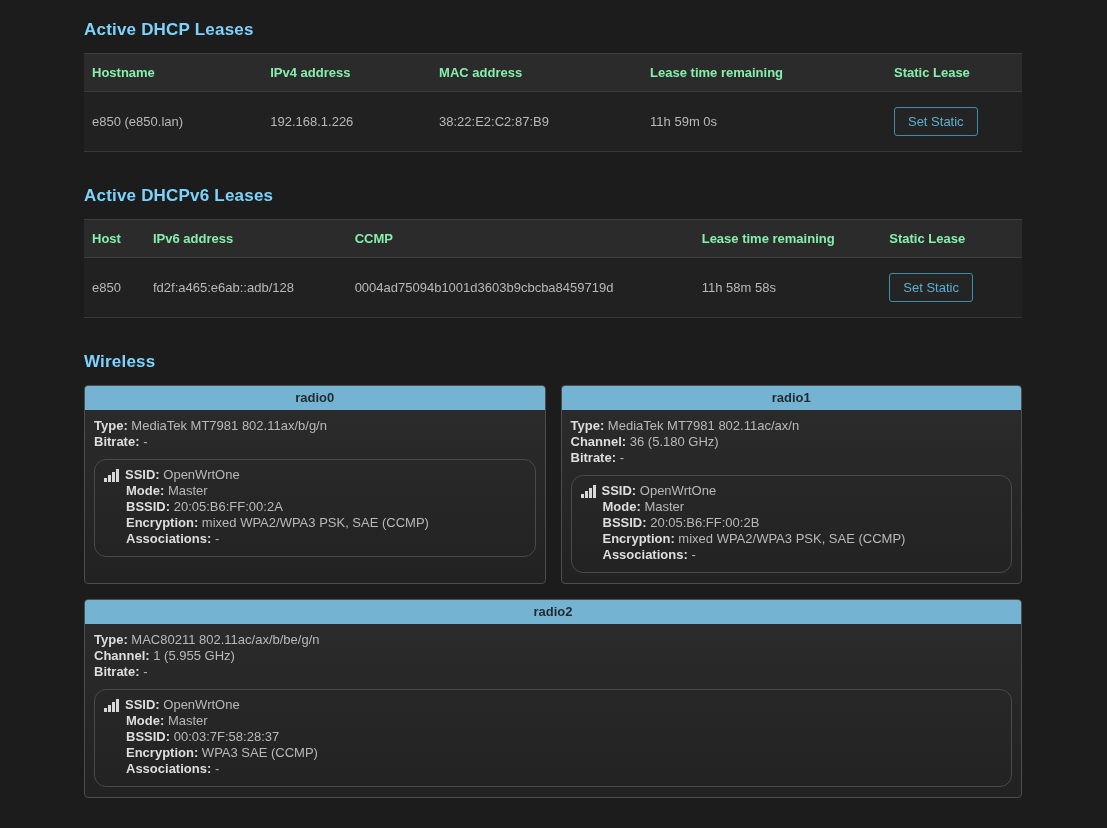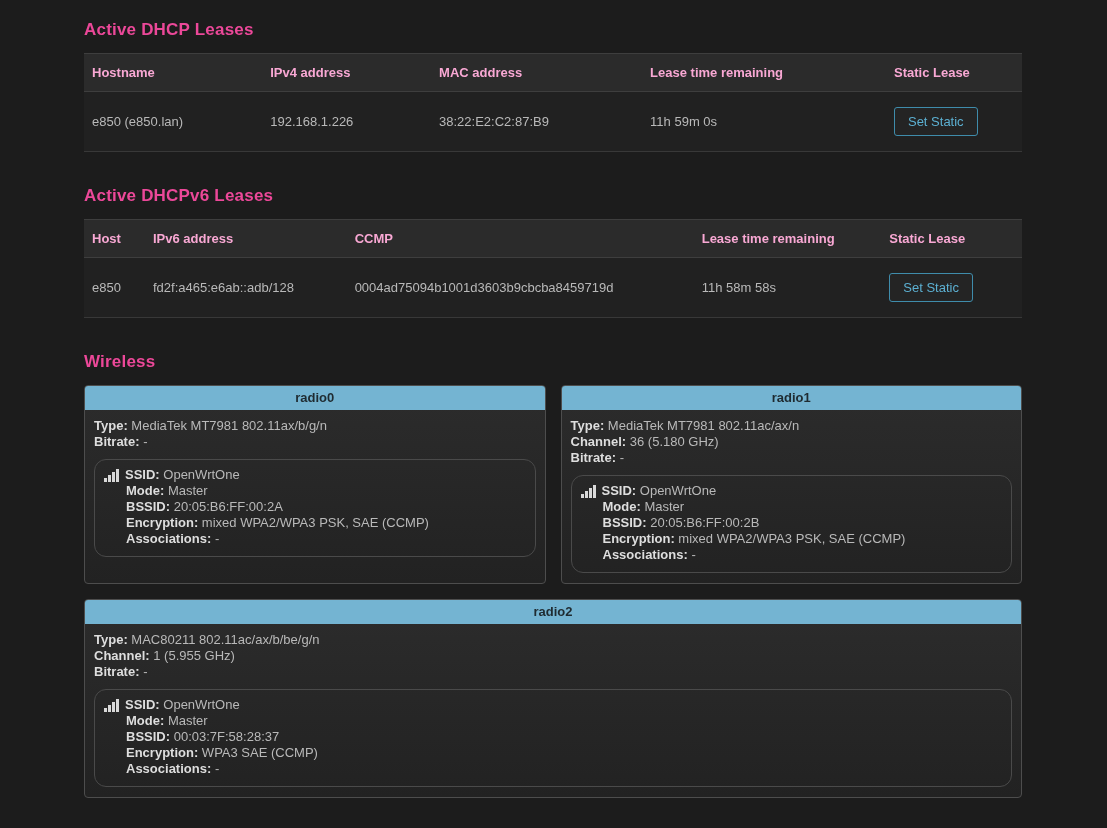--- a/index.html
+++ b/index.html
@@ -6,28 +6,28 @@
   html,body { background:#1c1c1c; }
   body {
     width:1107px; height:828px;
     font-family:"Liberation Sans", sans-serif;
     font-size:13px; color:#b9b9b9;
     overflow:hidden;
   }
   .page { padding:20px 85px 0 84px; }
 
   h2.section {
-    color:#ec4899; font-size:17px; font-weight:bold;
+    color:#7dd3fc; font-size:17px; font-weight:bold;
     margin:0 0 13px 0; letter-spacing:0.2px;
   }
   .section-block { margin-bottom:34px; }
 
   table { width:100%; border-collapse:collapse; table-layout:fixed; }
   th {
-    text-align:left; background:#2b2b2b; color:#f9a8d4;
+    text-align:left; background:#2b2b2b; color:#86efac;
     font-weight:bold; font-size:13px;
     padding:11px 8px;
     border-top:1px solid #3e3e3e; border-bottom:1px solid #3e3e3e;
   }
   td {
     padding:15px 8px; background:#212121;
     border-bottom:1px solid #383838;
     font-size:13px; color:#b9b9b9;
     overflow:hidden; white-space:nowrap;
   }

